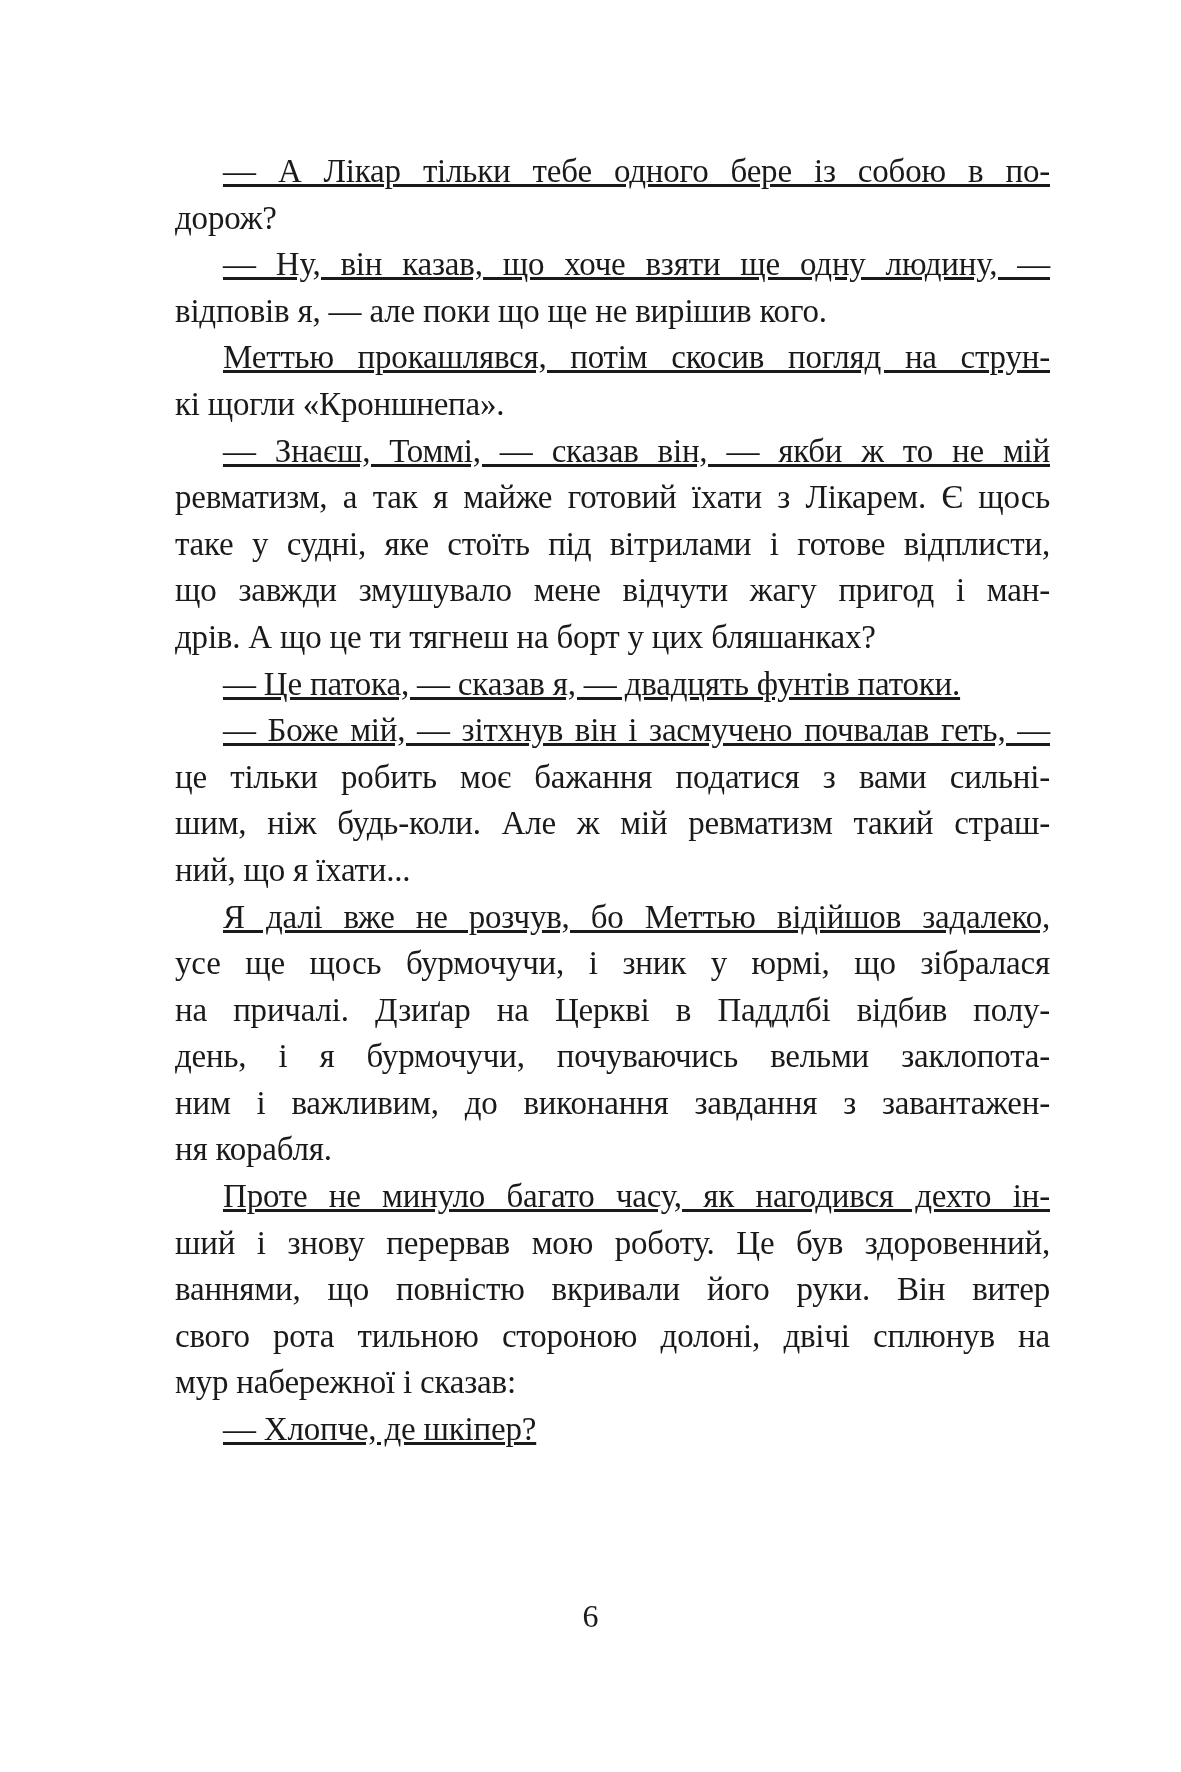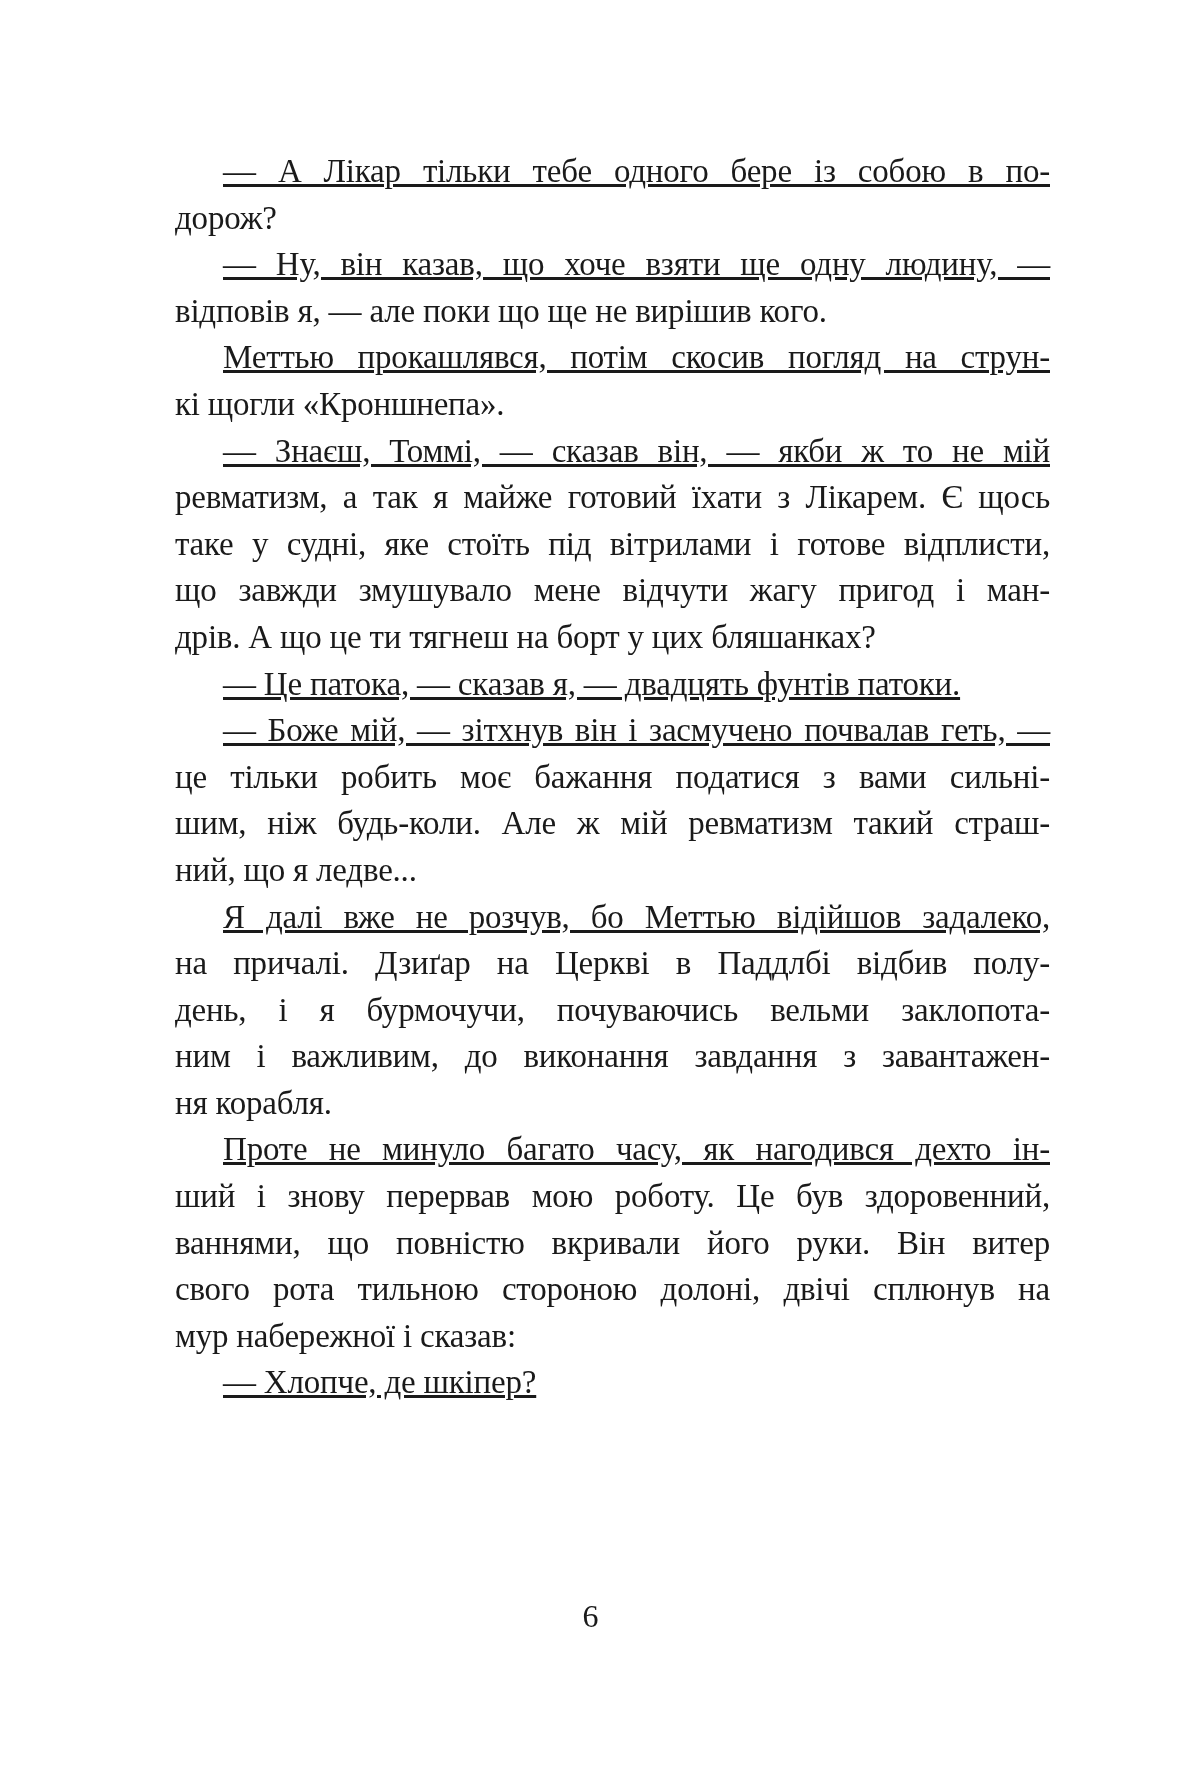--- a/index.html
+++ b/index.html
@@ -60,22 +60,23 @@
     <div class="line last">кі щогли «Кроншнепа».</div>
     <div class="line indent">— Знаєш, Томмі, — сказав він, — якби ж то не мій</div>
     <div class="line">ревматизм, а так я майже готовий їхати з Лікарем. Є щось</div>
     <div class="line">таке у судні, яке стоїть під вітрилами і готове відплисти,</div>
     <div class="line">що завжди змушувало мене відчути жагу пригод і ман-</div>
     <div class="line last">дрів. А що це ти тягнеш на борт у цих бляшанках?</div>
     <div class="line indent last">— Це патока, — сказав я, — двадцять фунтів патоки.</div>
     <div class="line indent">— Боже мій, — зітхнув він і засмучено почвалав геть, —</div>
     <div class="line">це тільки робить моє бажання податися з вами сильні-</div>
     <div class="line">шим, ніж будь-коли. Але ж мій ревматизм такий страш-</div>
-    <div class="line last">ний, що я ледве...</div>
+    <div class="line last">ний, що я їхати...</div>
     <div class="line indent">Я далі вже не розчув, бо Меттью відійшов задалеко,</div>
+    <div class="line">усе ще щось бурмочучи, і зник у юрмі, що зібралася</div>
     <div class="line">на причалі. Дзиґар на Церкві в Паддлбі відбив полу-</div>
     <div class="line">день, і я бурмочучи, почуваючись вельми заклопота-</div>
     <div class="line">ним і важливим, до виконання завдання з завантажен-</div>
     <div class="line last">ня корабля.</div>
     <div class="line indent">Проте не минуло багато часу, як нагодився дехто ін-</div>
     <div class="line">ший і знову перервав мою роботу. Це був здоровенний,</div>
     <div class="line">ваннями, що повністю вкривали його руки. Він витер</div>
     <div class="line">свого рота тильною стороною долоні, двічі сплюнув на</div>
     <div class="line last">мур набережної і сказав:</div>
     <div class="line indent last">— Хлопче, де шкіпер?</div>

